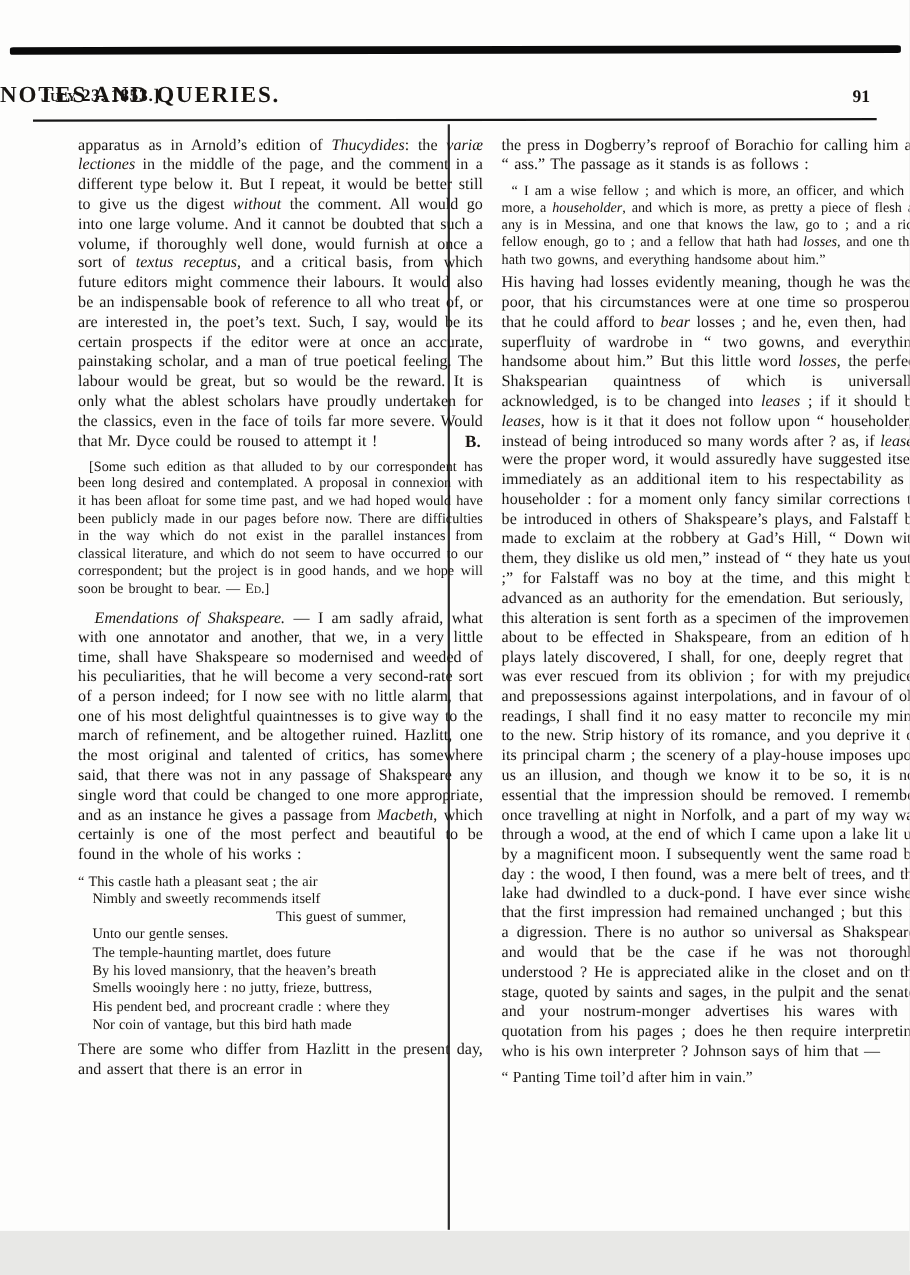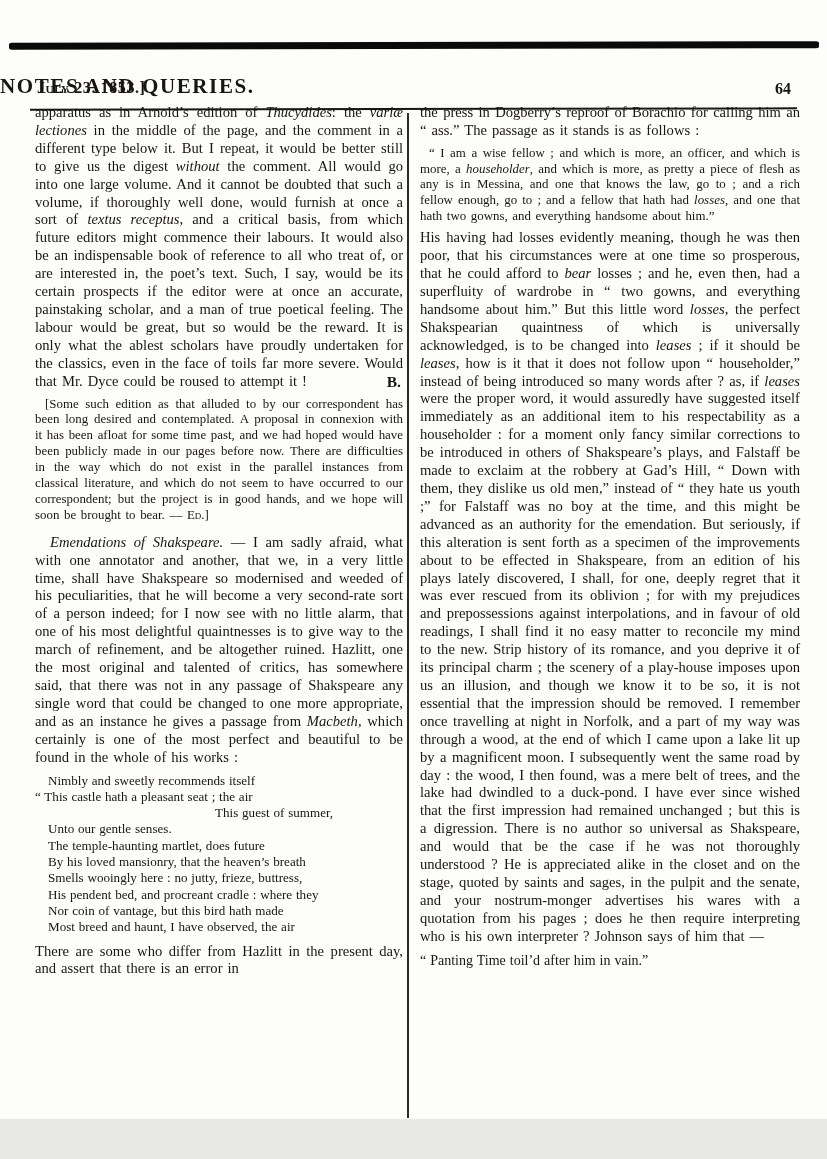--- a/index.html
+++ b/index.html
@@ -32,23 +32,23 @@
   }
   .hdr-rule{
     position:absolute;left:30px;top:108px;width:767px;height:2px;
     background:#161616;transform:rotate(-0.1deg);
   }
   .divider{
     position:absolute;left:407px;top:113px;width:2px;height:1005px;
     background:#2a2a2a;
   }
   .col{
-    position:absolute;top:104px;
+    position:absolute;top:124px;
     font-size:14.6px;line-height:17.9px;
-    text-align:justify;word-spacing:1.4px;
+    text-align:justify;word-spacing:1.4px;margin-left:36px;
   }
   .col-left{left:35px;width:368px;}
   .col-right{left:420px;width:380px;}
   .para{margin:0 0 6px 0;}
   .para.ind{text-indent:15px;}
   .para-wrap{position:relative;}
   .sig{position:absolute;right:2px;bottom:0;font-size:15.5px;font-weight:600;}
   .note{
     font-size:12.9px;line-height:15.9px;
     margin:4px 0 10px 0;text-indent:10px;
@@ -72,43 +72,42 @@
 </style>
 </head>
 <body>
 
 <div class="page">
 
   <div class="topbar"></div>
 
   <div class="hdr-date">July 23. 1853.]</div>
   <div class="hdr-title">NOTES AND QUERIES.</div>
-  <div class="hdr-page">64</div>
+  <div class="hdr-page">91</div>
   <div class="hdr-rule"></div>
 
   <div class="divider"></div>
 
   <div class="col col-left">
     <div class="para-wrap">
       <p class="para"><span>apparatus as in Arnold’s edition of </span><span class="i">Thucydides</span><span>: the </span><span class="i">variæ lectiones</span><span> in the middle of the page, and the comment in a different type below it.  But I repeat, it would be better still to give us the digest </span><span class="i">without</span><span> the comment.  All would go into one large volume.  And it cannot be doubted that such a volume, if thoroughly well done, would furnish at once a sort of </span><span class="i">textus receptus</span><span>, and a critical basis, from which future editors might commence their labours.  It would also be an indispensable book of reference to all who treat of, or are interested in, the poet’s text.  Such, I say, would be its certain prospects if the editor were at once an accurate, painstaking scholar, and a man of true poetical feeling.  The labour would be great, but so would be the reward.  It is only what the ablest scholars have proudly undertaken for the classics, even in the face of toils far more severe.  Would that Mr. Dyce could be roused to attempt it !</span></p>
       <span class="sig">B.</span>
     </div>
     <p class="note"><span>[Some such edition as that alluded to by our correspondent has been long desired and contemplated.  A proposal in connexion with it has been afloat for some time past, and we had hoped would have been publicly made in our pages before now.  There are difficulties in the way which do not exist in the parallel instances from classical literature, and which do not seem to have occurred to our correspondent; but the project is in good hands, and we hope will soon be brought to bear. — </span><span class="sc">Ed</span><span>.]</span></p>
     <p class="para ind"><span class="i">Emendations of Shakspeare.</span><span> — I am sadly afraid, what with one annotator and another, that we, in a very little time, shall have Shakspeare so modernised and weeded of his peculiarities, that he will become a very second-rate sort of a person indeed; for I now see with no little alarm, that one of his most delightful quaintnesses is to give way to the march of refinement, and be altogether ruined.  Hazlitt, one the most original and talented of critics, has somewhere said, that there was not in any passage of Shakspeare any single word that could be changed to one more appropriate, and as an instance he gives a passage from </span><span class="i">Macbeth</span><span>, which certainly is one of the most perfect and beautiful to be found in the whole of his works :</span></p>
     <div class="verse">
+        <div class="qline ind0">“ This castle hath a pleasant seat ;  the air</div>
         <div class="qline ind1">Nimbly and sweetly recommends itself</div>
-        <div class="qline ind0">“ This castle hath a pleasant seat ;  the air</div>
         <div class="qline ind2">This guest of summer,</div>
         <div class="qline ind1">Unto our gentle senses.</div>
         <div class="qline ind1">The temple-haunting martlet, does future</div>
         <div class="qline ind1">By his loved mansionry, that the heaven’s breath</div>
         <div class="qline ind1">Smells wooingly here :  no jutty, frieze, buttress,</div>
         <div class="qline ind1">His pendent bed, and procreant cradle :  where they</div>
         <div class="qline ind1">Nor coin of vantage, but this bird hath made</div>
-        <div class="qline ind1">Most breed and haunt, I have observed, the air</div>
       </div>
     <p class="para">There are some who differ from Hazlitt in the present day, and assert that there is an error in</p>
   </div>
 
   <div class="col col-right">
     <p class="para">the press in Dogberry’s reproof of Borachio for calling him an “ ass.”   The passage as it stands is as follows :</p>
     <p class="smallq"><span>“ I am a wise fellow ;  and which is more, an officer, and which is more, a </span><span class="i">householder</span><span>, and which is more, as pretty a piece of flesh as any is in Messina, and one that knows the law, go to ;  and a rich fellow enough, go to ;  and a fellow that hath had </span><span class="i">losses</span><span>, and one that hath two gowns, and everything handsome about him.”</span></p>
     <p class="para"><span>His having had losses evidently meaning, though he was then poor, that his circumstances were at one time so prosperous, that he could afford to </span><span class="i">bear</span><span> losses ; and he, even then, had a superfluity of wardrobe in “ two gowns, and everything handsome about him.”  But this little word </span><span class="i">losses</span><span>, the perfect Shakspearian quaintness of which is universally acknowledged, is to be changed into </span><span class="i">leases</span><span> ; if it should be </span><span class="i">leases</span><span>, how is it that it does not follow upon “ householder,” instead of being introduced so many words after ?  as, if </span><span class="i">leases</span><span> were the proper word, it would assuredly have suggested itself immediately as an additional item to his respectability as a householder : for a moment only fancy similar corrections to be introduced in others of Shakspeare’s plays, and Falstaff be made to exclaim at the robbery at Gad’s Hill, “ Down with them, they dislike us old men,” instead of “ they hate us youth ;” for Falstaff was no boy at the time, and this might be advanced as an authority for the emendation.  But seriously, if this alteration is sent forth as a specimen of the improvements about to be effected in Shakspeare, from an edition of his plays lately discovered, I shall, for one, deeply regret that it was ever rescued from its oblivion ; for with my prejudices and prepossessions against interpolations, and in favour of old readings, I shall find it no easy matter to reconcile my mind to the new.  Strip history of its romance, and you deprive it of its principal charm ; the scenery of a play-house imposes upon us an illusion, and though we know it to be so, it is not essential that the impression should be removed.  I remember once travelling at night in Norfolk, and a part of my way was through a wood, at the end of which I came upon a lake lit up by a magnificent moon.  I subsequently went the same road by day : the wood, I then found, was a mere belt of trees, and the lake had dwindled to a duck-pond.  I have ever since wished that the first impression had remained unchanged ; but this is a digression.  There is no author so universal as Shakspeare, and would that be the case if he was not thoroughly understood ?  He is appreciated alike in the closet and on the stage, quoted by saints and sages, in the pulpit and the senate, and your nostrum-monger advertises his wares with a quotation from his pages ; does he then require interpreting who is his own interpreter ?  Johnson says of him that —</span></p>
     <div class="final-quote">“ Panting Time toil’d after him in vain.”</div>
   </div>

